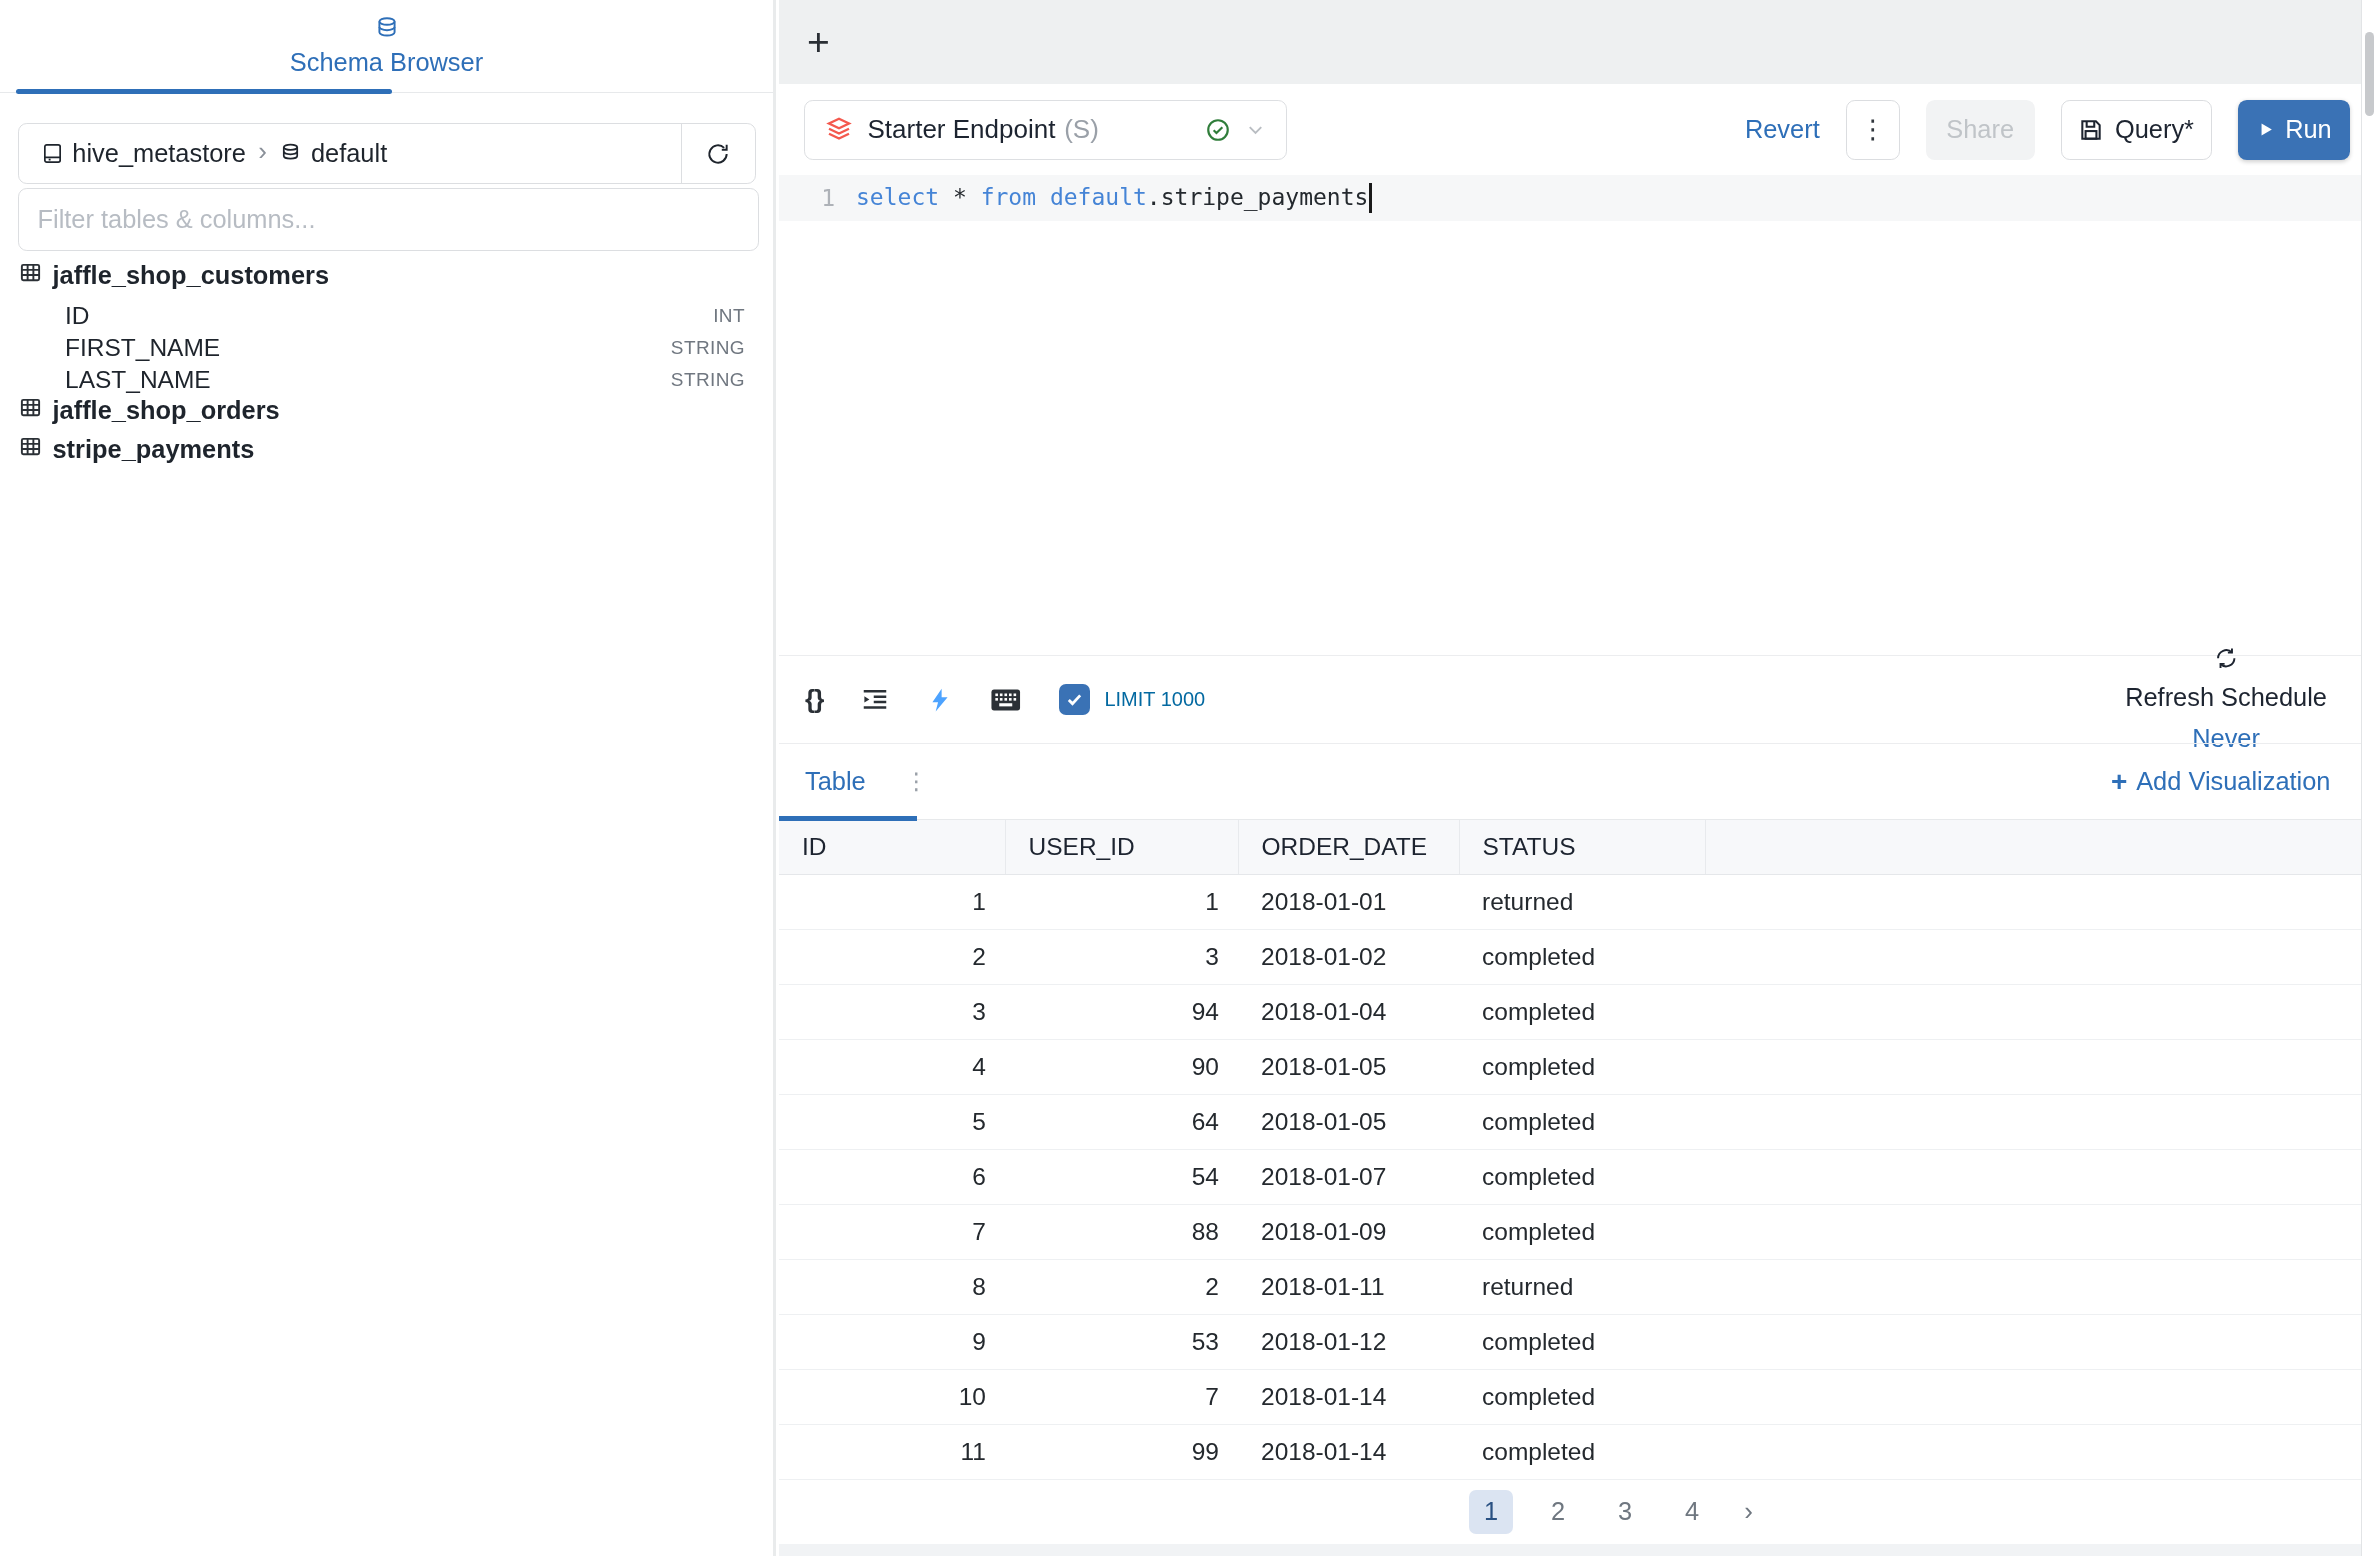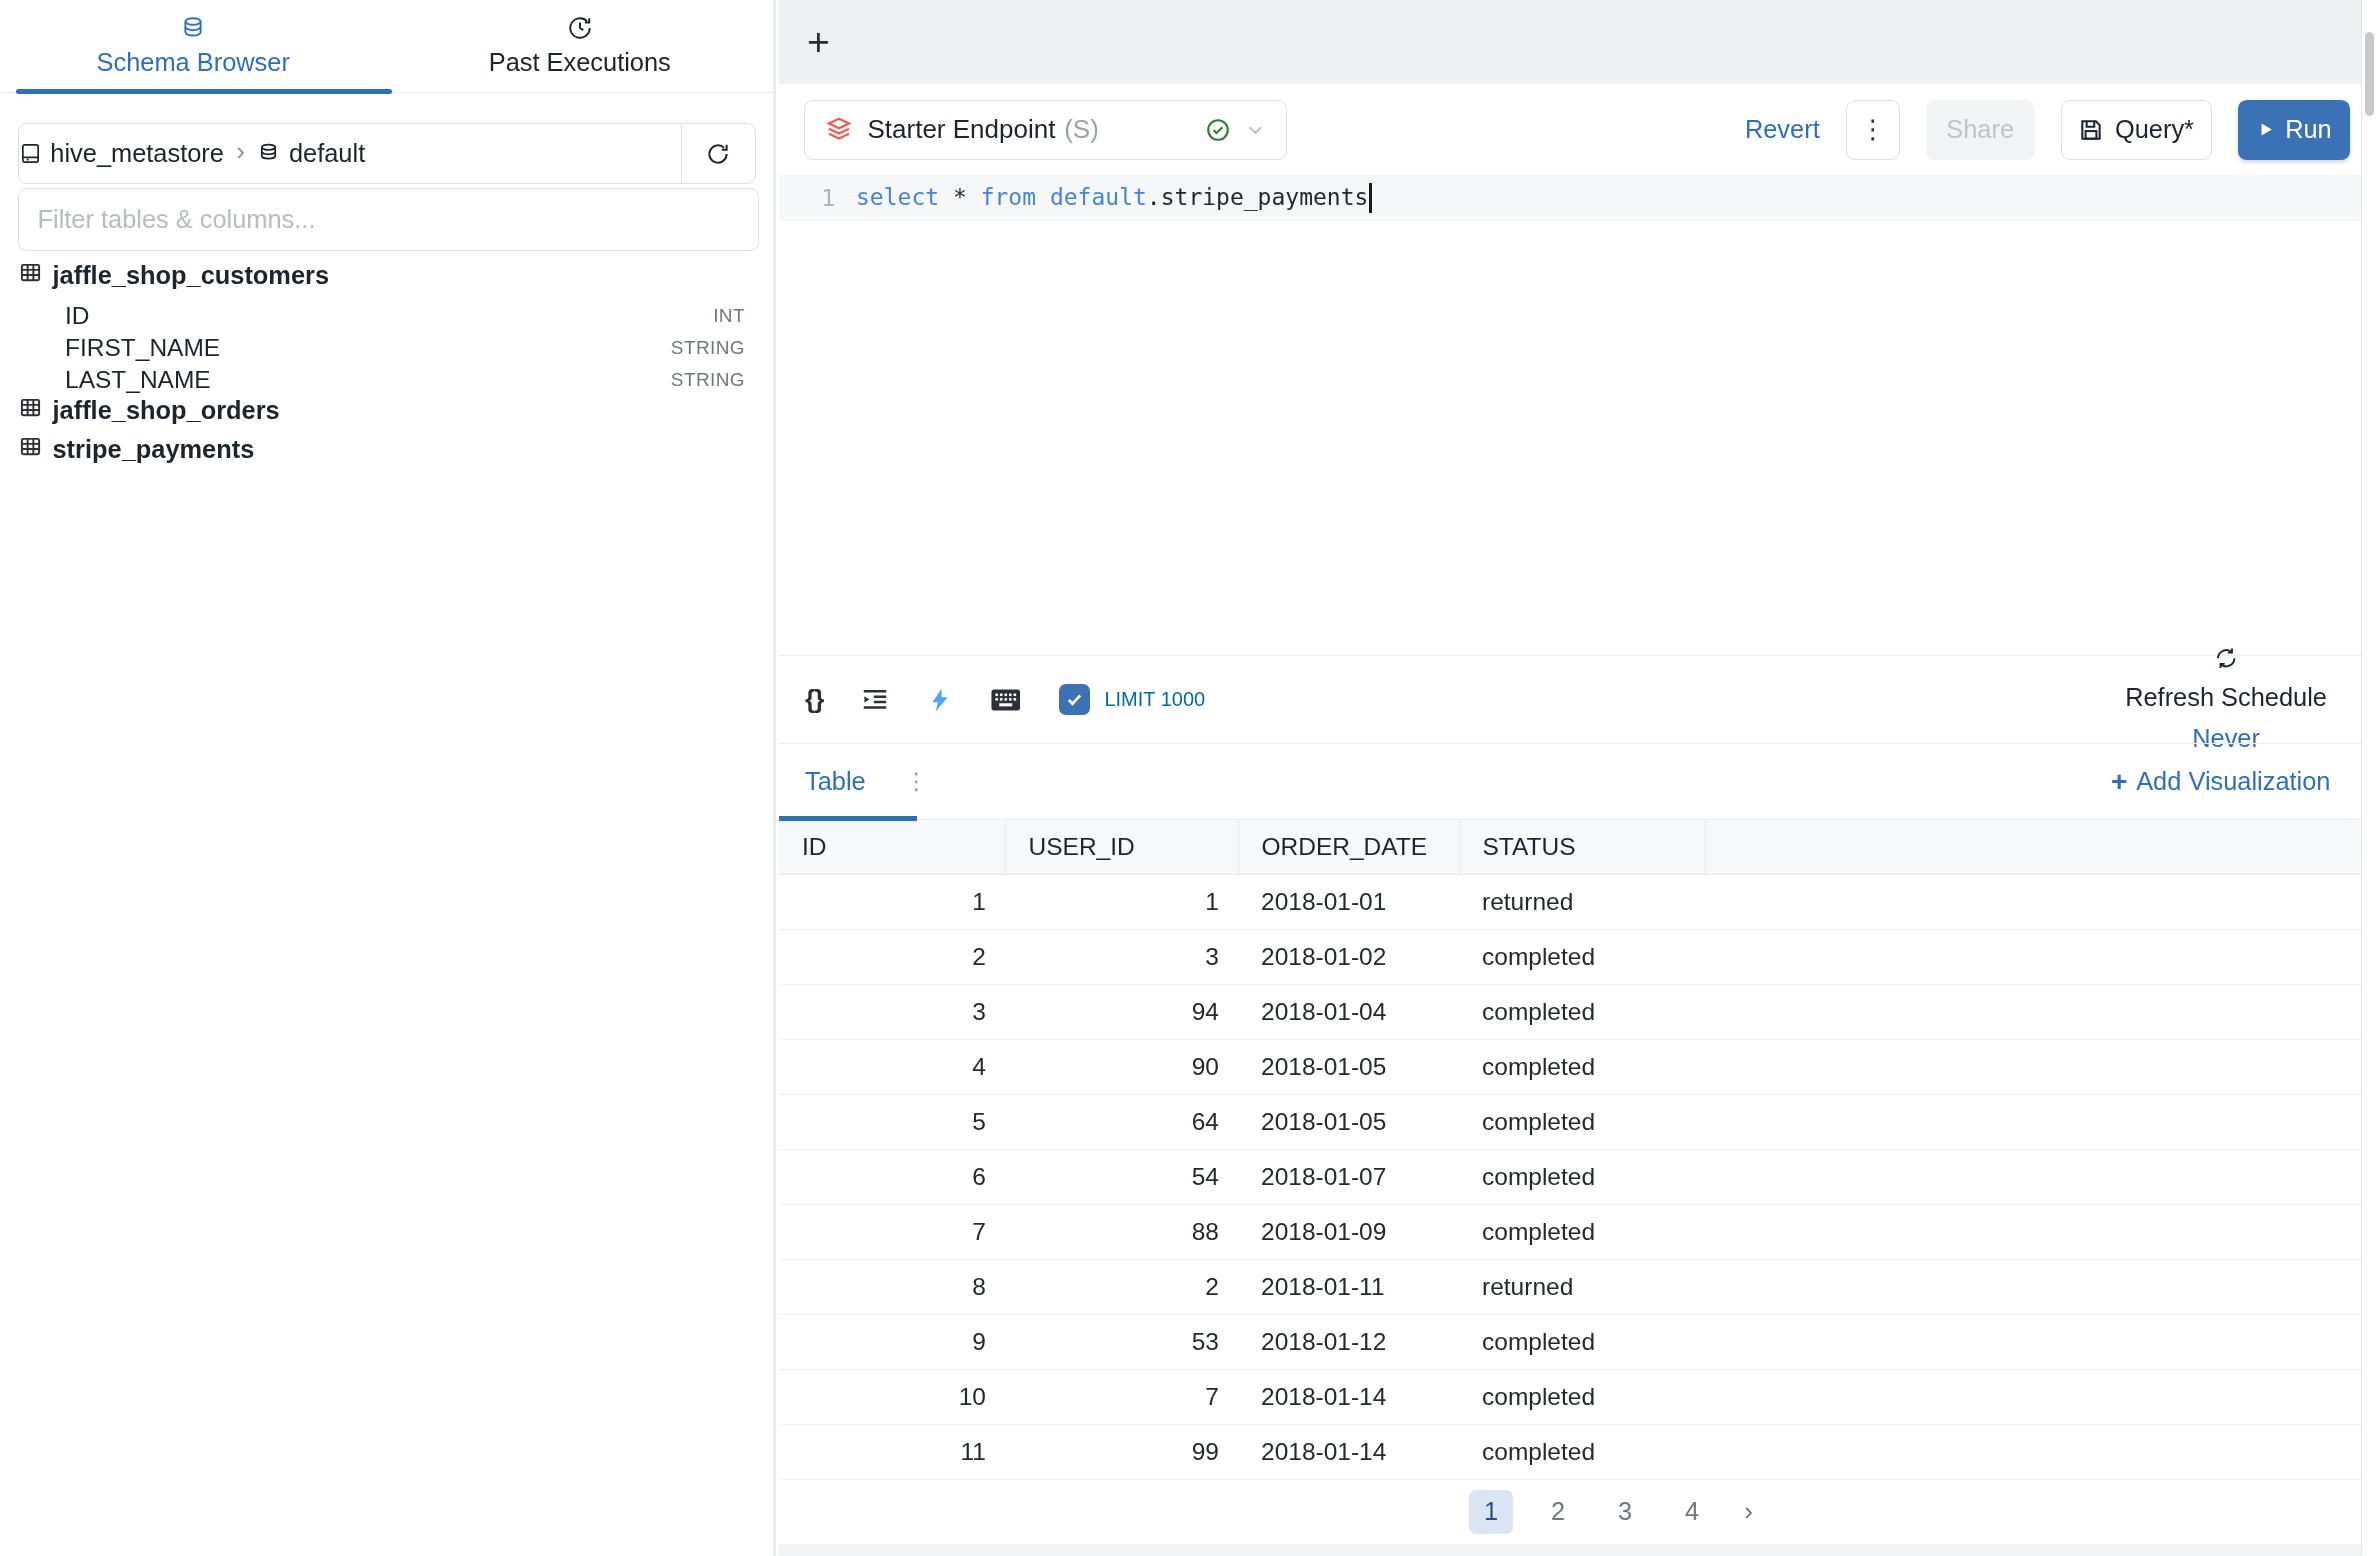--- a/index.html
+++ b/index.html
@@ -13,21 +13,21 @@
   
   .sidebar { position:absolute; left:0; top:0; width:776px; height:1556px; background:#fff; border-right:3.5px solid #e9ebec; }
   .side-tabs { position:relative; display:flex; height:93px; border-bottom:1.8px solid #e7e9eb; }
   .side-tab { flex:1; display:flex; flex-direction:column; align-items:center; justify-content:center; gap:7px; cursor:pointer; }
   .side-tab .lbl { font-size:25.4px; }
   .side-tab.active .lbl { color:#2e6fb8; }
   .side-tab.inactive .lbl { color:#1e242c; }
   .side-underline { position:absolute; left:15.8px; bottom:-1.8px; width:376px; height:5.3px; background:#2e6fb8; border-radius:2.6px; }
 
   .crumb-box { display:flex; align-items:stretch; margin:30px 17.5px 0 17.5px; height:61px; border:1.8px solid #dcdee1; border-radius:8.8px; overflow:hidden; background:#fff; }
-  .crumb-main { flex:1; display:flex; align-items:center; gap:8.8px; padding-left:0; font-size:25.4px; }
+  .crumb-main { flex:1; display:flex; align-items:center; gap:8.8px; padding-left:22px; font-size:25.4px; }
   .crumb-sep { color:#8a9099; font-size:26px; padding:0 3.5px 3.5px 3.5px; }
   .crumb-refresh { width:74px; display:flex; align-items:center; justify-content:center; border-left:1.8px solid #dcdee1; cursor:pointer; }
 
   .filter-input { display:block; margin:3.5px 17.5px 0 17.5px; width:741px; height:63px; border:1.8px solid #dcdee1; border-radius:8.8px; padding:0 19px; font-size:25.4px; font-family:"Liberation Sans",sans-serif; color:#1e242c; outline:none; }
   .filter-input::placeholder { color:#b7bcc3; }
 
   .tree { margin-top:10.5px; }
   .tree-table { display:flex; align-items:flex-start; gap:10.5px; height:39px; padding-left:19px; font-size:25.4px; font-weight:600; cursor:pointer; }
   .tree-col { display:flex; align-items:center; height:32px; padding-left:65px; padding-right:28px; font-size:24.5px; cursor:pointer; }
   .tree-col .ctype { margin-left:auto; font-size:19px; color:#707780; letter-spacing:0.4px; }
@@ -105,29 +105,20 @@
     <div class="side-tabs">
       <div class="side-tab active">
         <span>
           <svg width="26" height="26" viewBox="0 0 24 24" fill="none" stroke="#2e6fb8" stroke-width="1.8">
             <ellipse cx="12" cy="6" rx="7" ry="3"></ellipse>
             <path d="M5 6v5c0 1.66 3.13 3 7 3s7-1.34 7-3V6"></path>
             <path d="M5 11v5c0 1.66 3.13 3 7 3s7-1.34 7-3v-5"></path>
           </svg>
         </span>
         <span class="lbl">Schema Browser</span>
-      </div>
-      <div class="side-tab inactive">
-        <span>
-          <svg width="26" height="26" viewBox="0 0 24 24" fill="none" stroke="#1e242c" stroke-width="1.8">
-            <path d="M21 12a9 9 0 1 1-2.6-6.3M20.5 3v4h-4"></path>
-            <path d="M12 7v5l3 2"></path>
-          </svg>
-        </span>
-        <span class="lbl">Past Executions</span>
       </div>
       <div class="side-underline"></div>
     </div>
 
     <div class="crumb-box">
       <div class="crumb-main">
         <span>
           <svg width="23" height="23" viewBox="0 0 24 24" fill="none" stroke="#1e242c" stroke-width="1.8">
             <rect x="4" y="3" width="16" height="18" rx="2"></rect>
             <path d="M4 16h16M8 18.5h2"></path>

